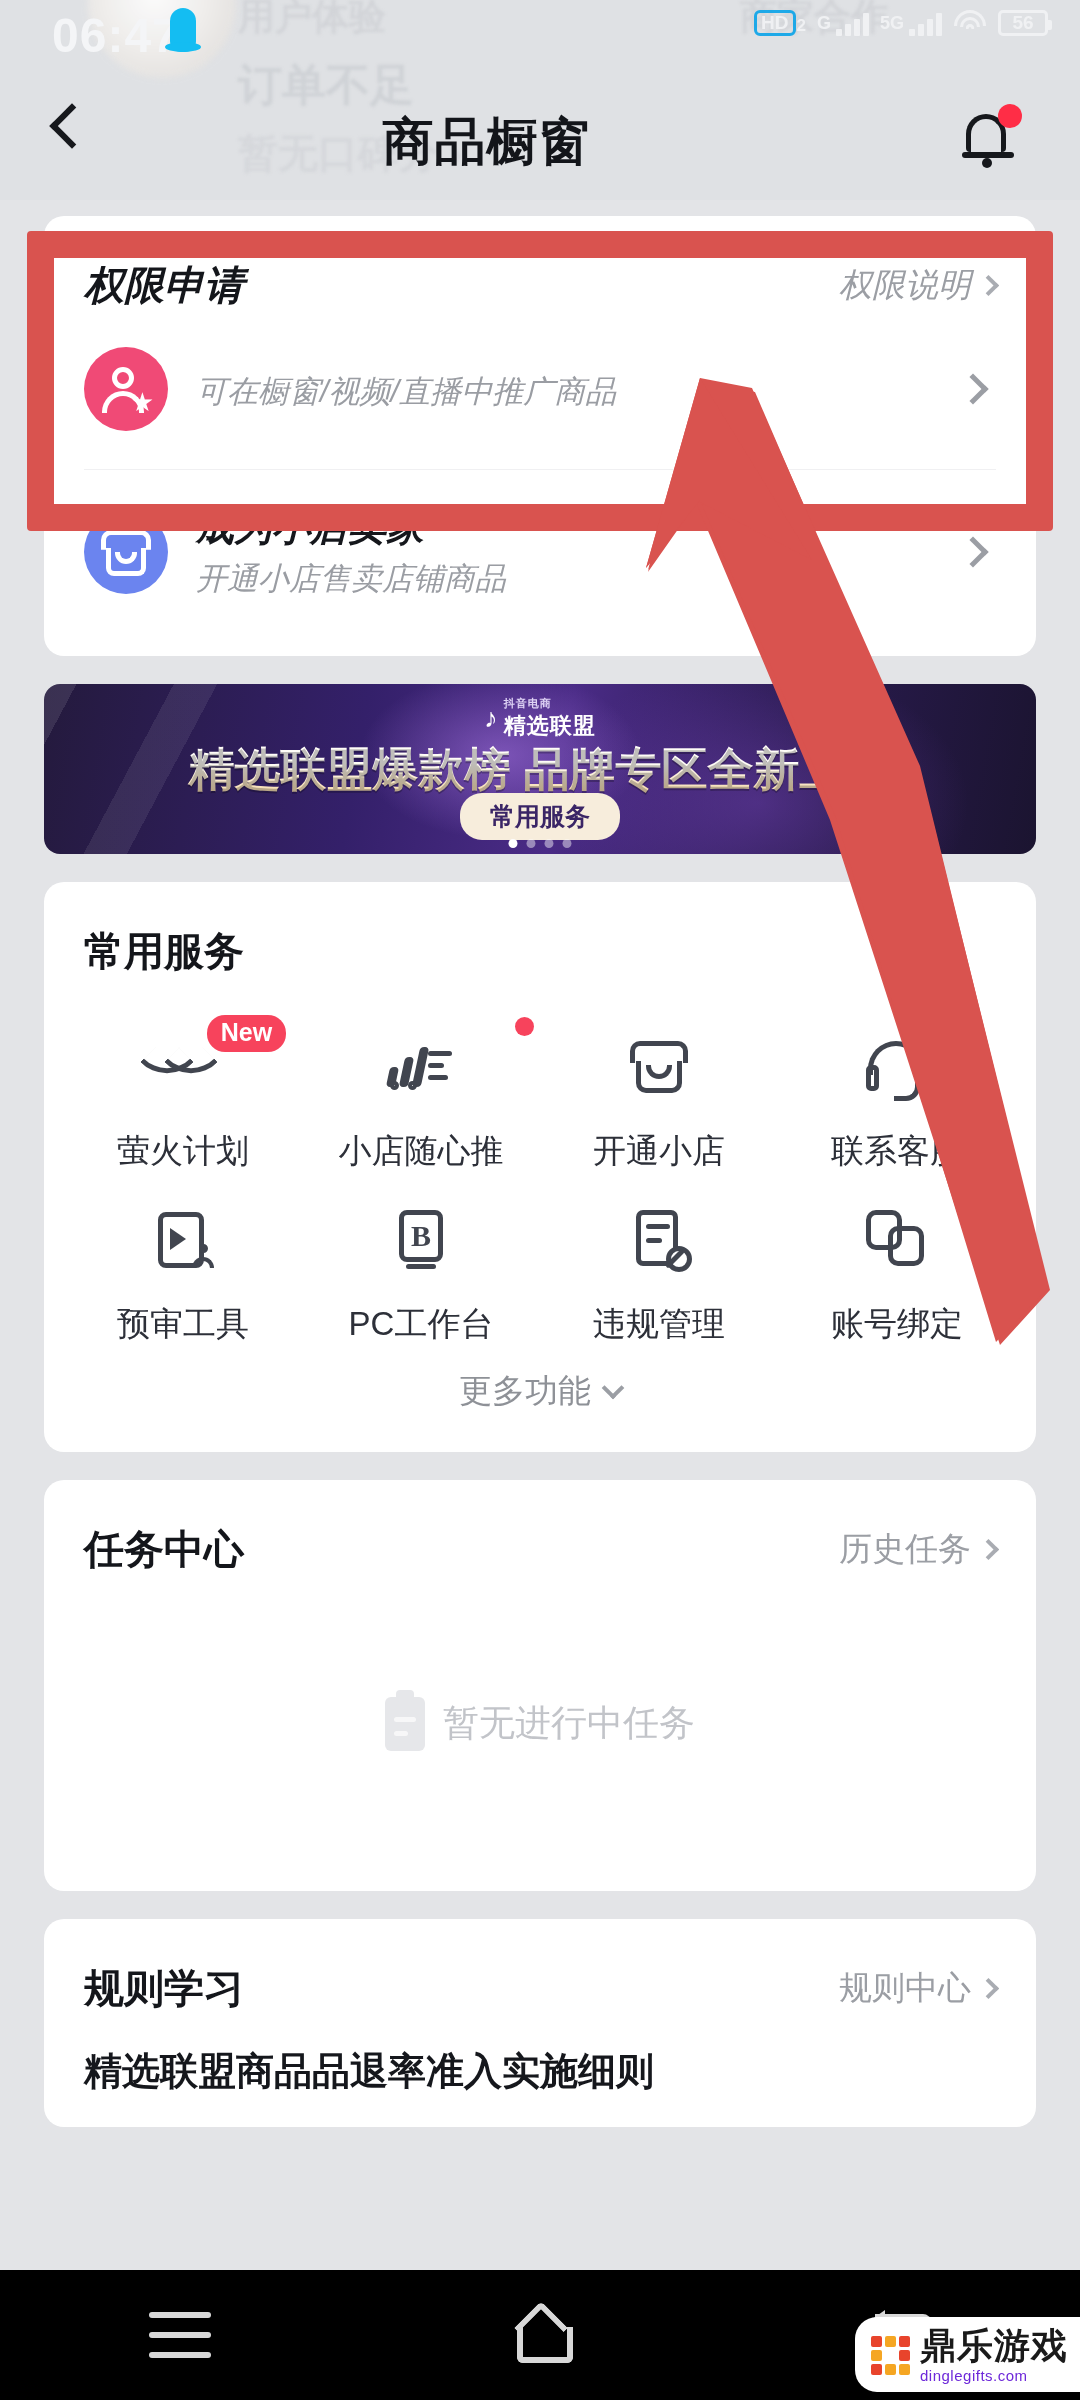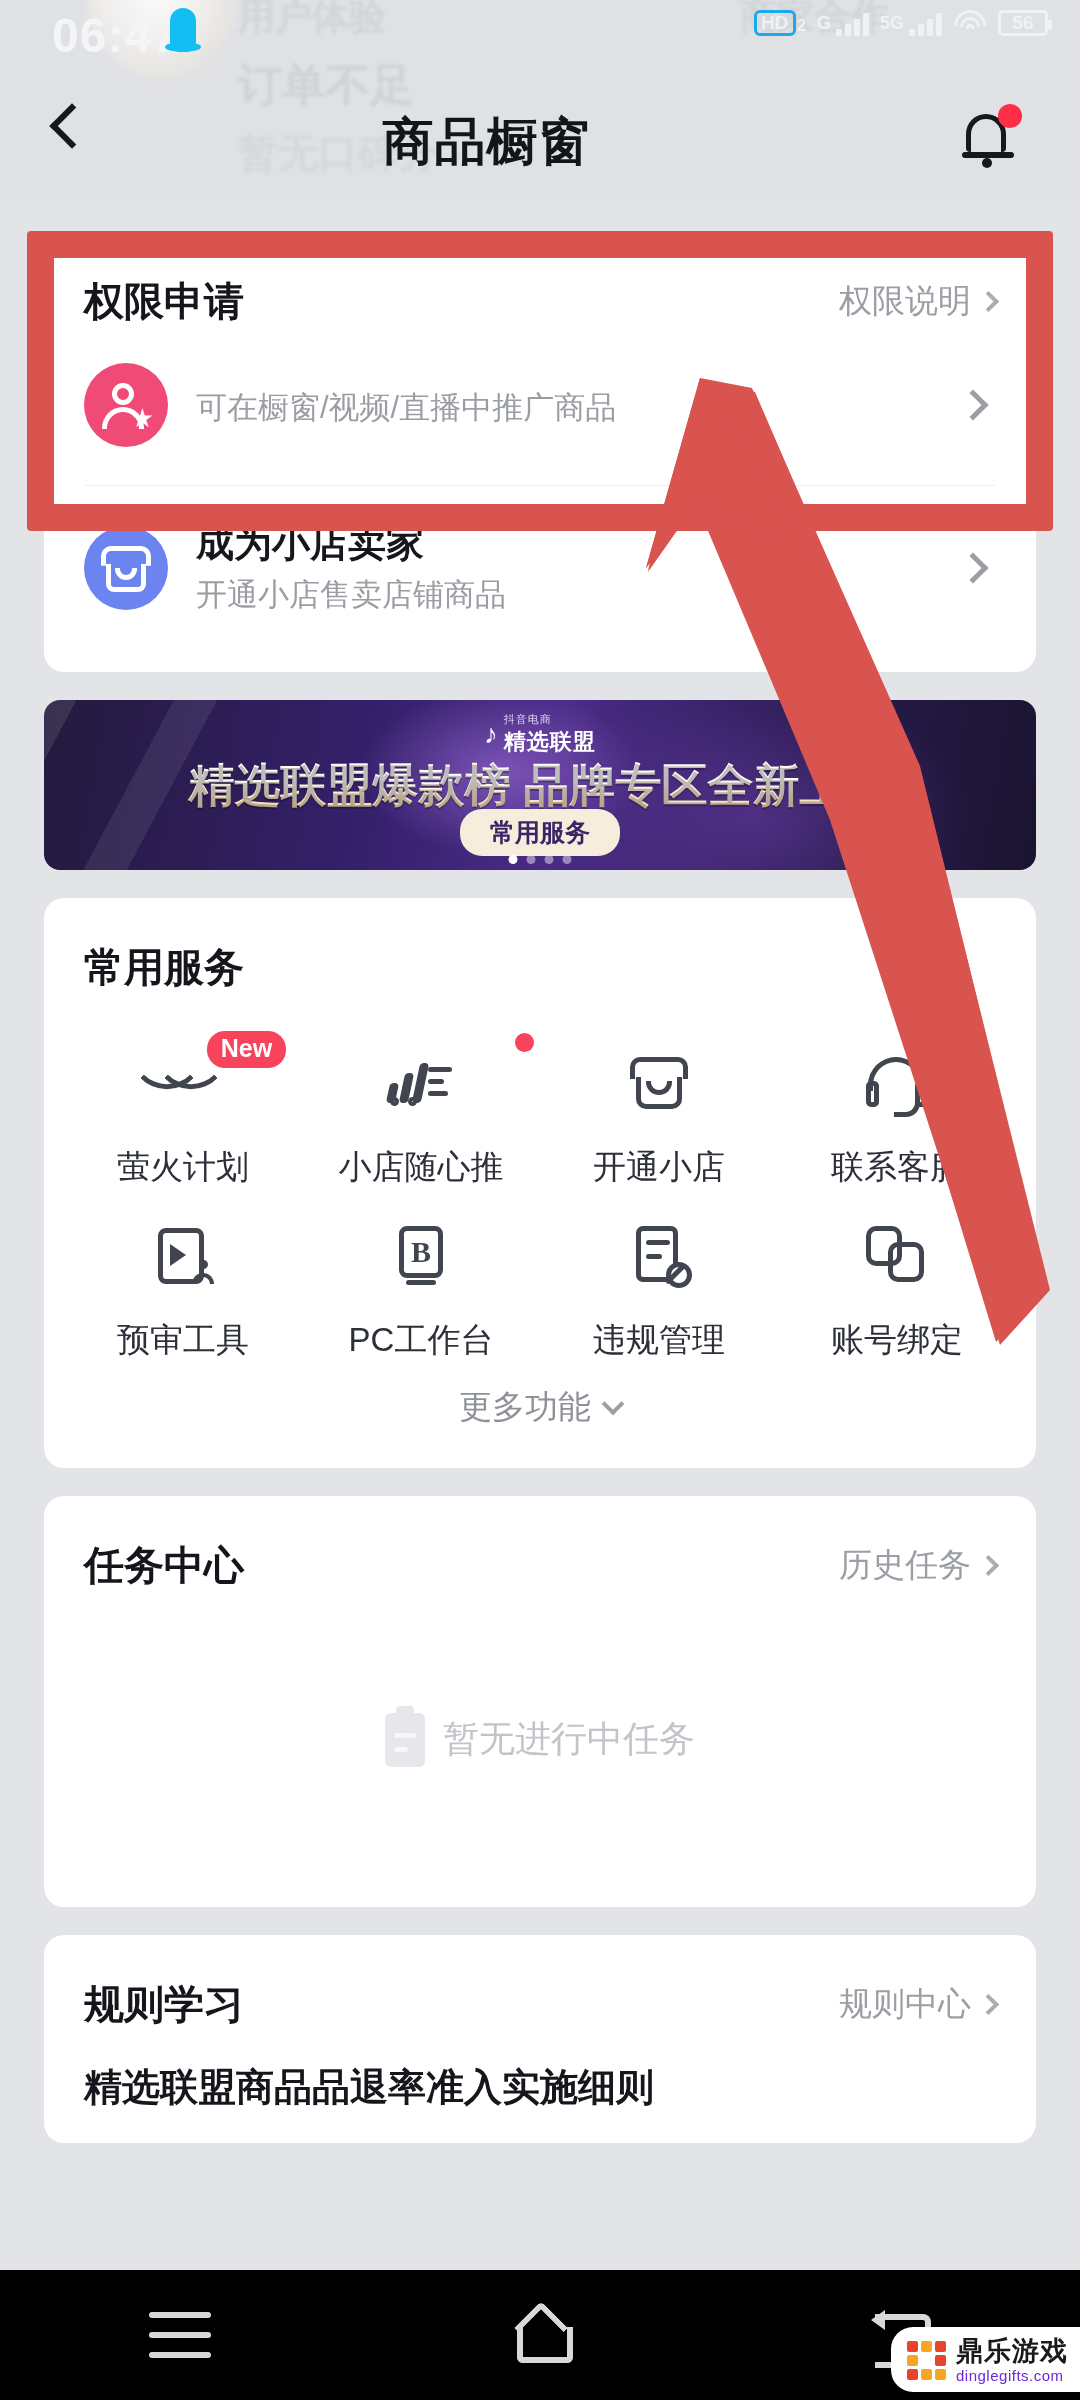--- a/index.html
+++ b/index.html
@@ -223,21 +223,21 @@
       radial-gradient(ellipse 300px 200px at 72% 70%, rgba(120,70,190,.45), transparent 70%),
       linear-gradient(100deg, #241a3d 0%, #34206a 32%, #4a2b86 52%, #2a1b50 74%, #1b1430 100%);
     position:relative; overflow:hidden;
   }
   .banner-logo {
     position:absolute; left:50%; transform:translateX(-50%); top: 12px;
     display:flex; align-items:center; gap: 6px;
   }
   .tt-note { color:#fff; font-size: 27px; font-weight:800; line-height: 26px;}
   .logo-txt { display:flex; flex-direction:column; align-items:flex-start; }
-  .logo-txt .small { color:#ded2f5; font-size: 11px; font-weight:400; letter-spacing:1px; }
+  .logo-txt .small { color:#ded2f5; font-size: 11px; font-weight:700; letter-spacing:1px; }
   .logo-txt .big   { color:#fff; font-size: 22px; font-weight:700; letter-spacing:1px;}
   .banner-title {
     position:absolute; left:50%; transform:translateX(-50%); top: 55px;
     width: 1000px; text-align:center;
     font-size: 46px; font-weight: 900; white-space: nowrap;
     color: #f6e3c2;
     background: linear-gradient(180deg,#fffdf8 38%, #f2d199 100%);
     -webkit-background-clip: text; background-clip: text; -webkit-text-fill-color: transparent;
     text-shadow: 0 2px 0 rgba(0,0,0,.25);
   }
@@ -413,21 +413,21 @@
 
   
   .watermark {
     position:absolute; right: 0px; bottom: 8px; z-index: 14;
     background:#fff; border-radius: 22px 0 0 22px;
     padding: 10px 12px 8px 16px; display:flex; align-items:center; gap: 10px;
   }
   .wm-blocks { display:grid; grid-template-columns: repeat(3, 11px); grid-auto-rows: 11px; gap: 3px;}
   .wm-blocks i { border-radius: 2px; }
   .wm-text { display:flex; flex-direction:column; line-height:1.05; }
-  .wm-cn { font-size: 27px; font-weight: 800; color:#1a1a1a; letter-spacing:1px;}
+  .wm-cn { font-size: 36px; font-weight: 800; color:#1a1a1a; letter-spacing:1px;}
   .wm-en { font-size: 15px; color:#6d28d9; letter-spacing: .5px; margin-top:3px;}
 </style>
 </head>
 <body>
 
 <div id="screen">
 
   <div class="ghost-layer">
     <div class="ghost-avatar"></div>
     <div class="ghost-text gt-ue">用户体验</div>
@@ -476,21 +476,21 @@
       <div class="bell"></div>
       <div class="bell-clap"></div>
       <div class="bell-dot"></div>
     </div>
   </div>
 
   <div class="dark-strip"></div>
 
   <div class="content">
 
-    <div class="card" style="margin-top:32px;">
+    <div class="card" style="margin-top:16px;font-style:italic;">
       <div class="card-head">
         <div class="card-title">权限申请</div>
         <div class="card-link">
           <span>权限说明</span>
           <span class="chev-sm"></span>
         </div>
       </div>
 
       <div class="perm-row">
         <div class="perm-icon pink">

